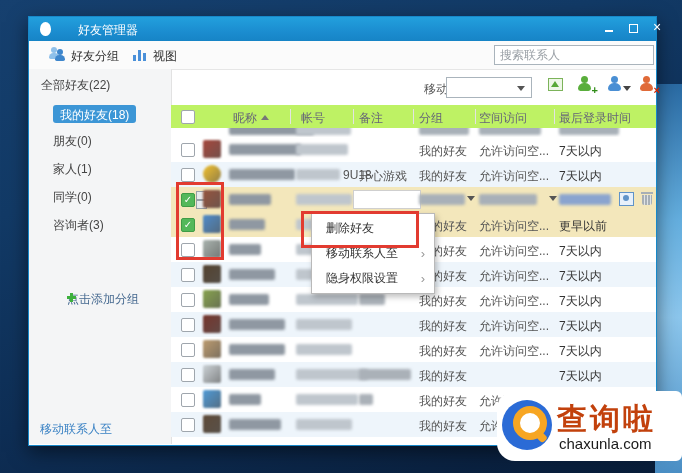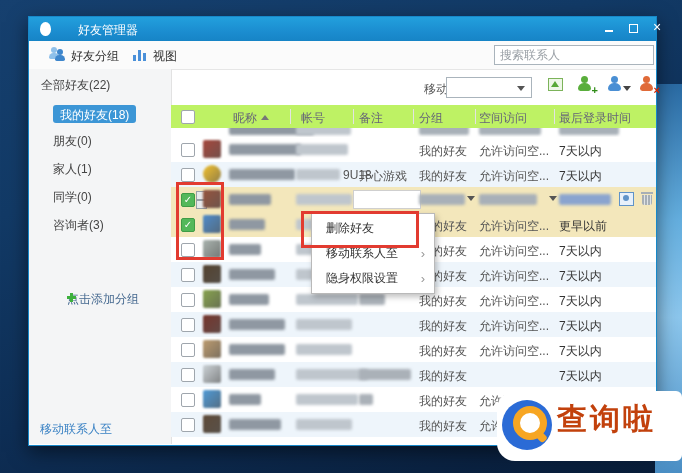--- a/index.html
+++ b/index.html
@@ -391,14 +391,15 @@
     <div class="anno anno1"></div>
     <div class="anno anno2"></div>
   </div>
 
   <div class="wm">
     <div class="wm-circle">
       <div class="wm-q"></div>
         <div class="wm-qh"></div>
     </div>
     <div class="wm-brand">查询啦</div>
+    <div class="wm-domain">chaxunla.com</div>
   </div>
 </div>
 
 </body></html>

